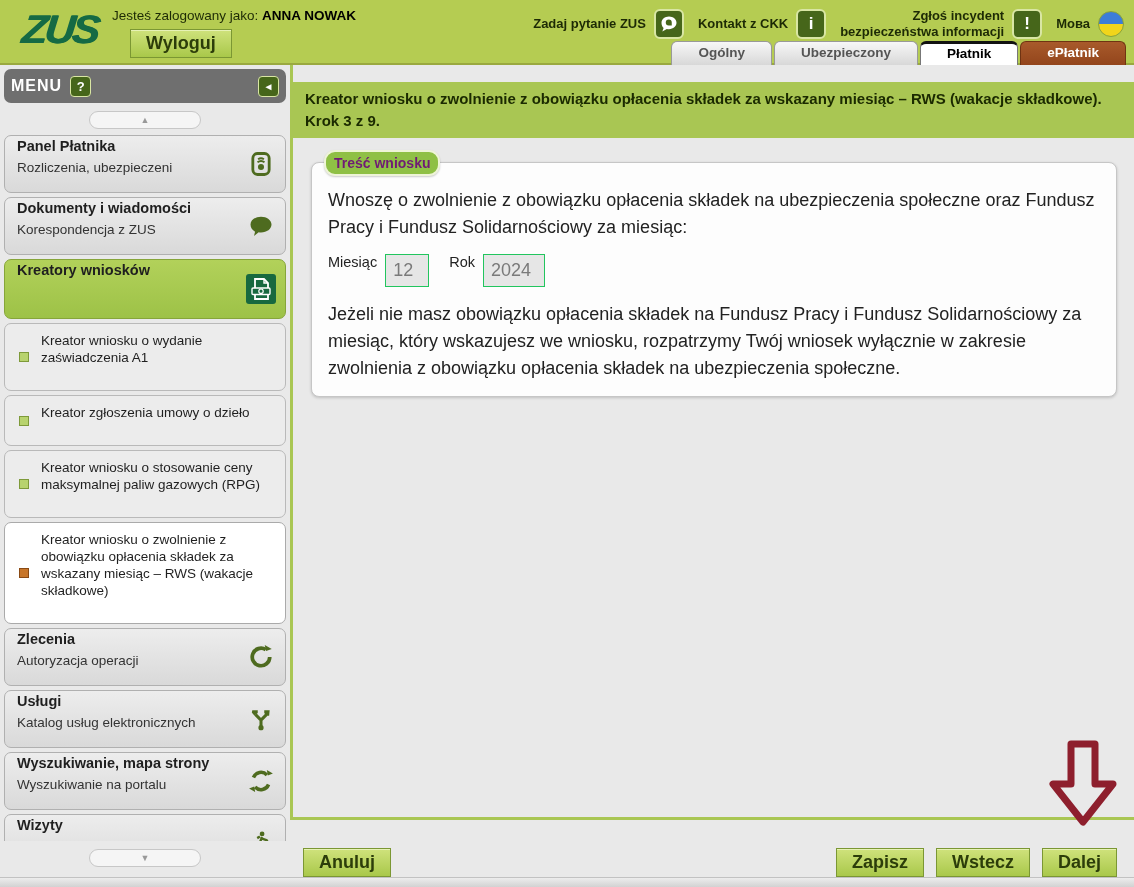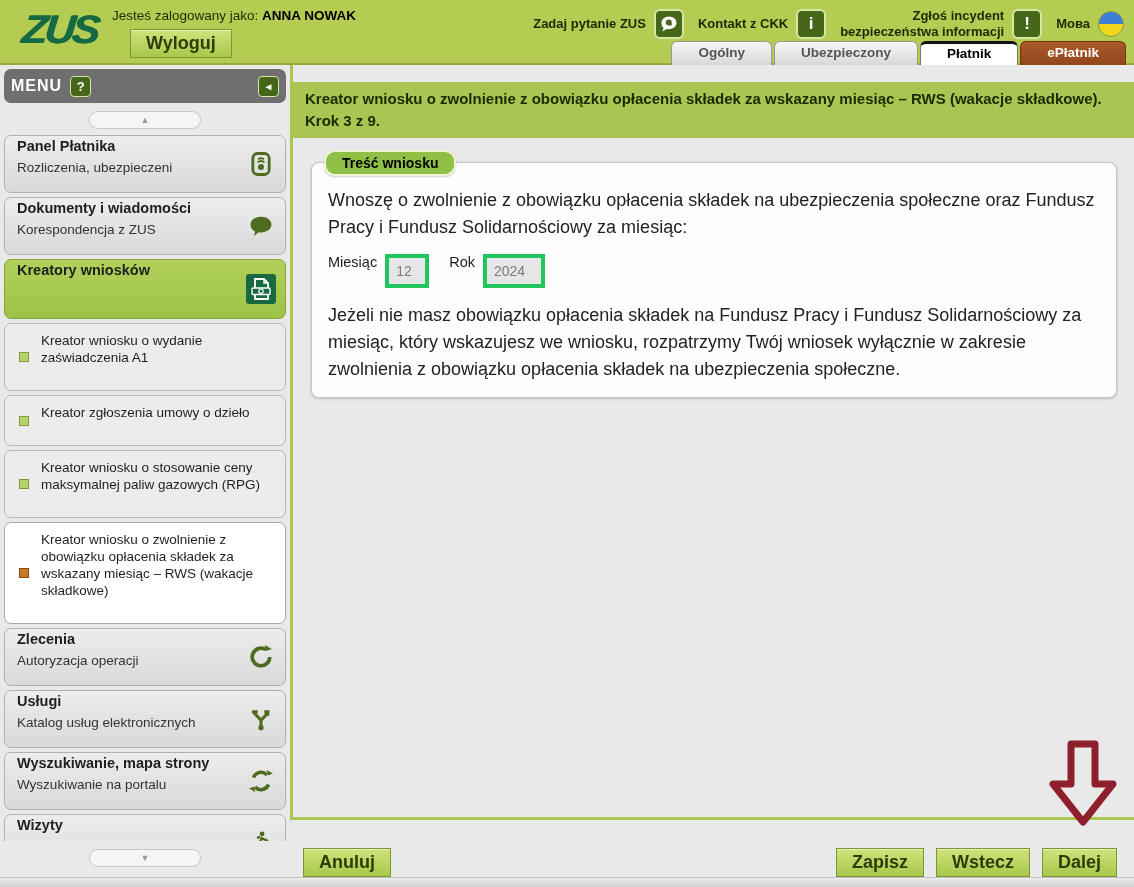--- a/index.html
+++ b/index.html
@@ -43,25 +43,25 @@
   .submenu-item .marker { position:absolute; left:14px; top:50%; transform:translateY(-50%); width:10px; height:10px; background:#b8d36e; border:1px solid #7e9a3a; }
   .submenu-item.selected { background:#fff; border-color:#aaa; }
   .submenu-item.selected .marker { background:#c8762a; border-color:#8a4a14; }
 
   
   .content { position:absolute; left:290px; top:65px; right:0; bottom:0; }
   .v-divider { position:absolute; left:0; top:0; width:3px; height:752px; background:#a9c653; }
   .h-divider { position:absolute; left:0; top:752px; right:0; height:3px; background:#a9c653; }
   .title-band { margin:17px 0 0 3px; background:#a9c653; color:#1b2a00; font-size:15px; font-weight:bold; line-height:1.45; padding:6px 12px; }
   .panel { position:relative; margin:24px 17px 0 21px; background:#fdfdfd; border:1px solid #c6c6c6; border-radius:8px; padding:24px 16px 14px; box-shadow:0 1px 3px rgba(0,0,0,.18); }
-  .panel-tab { position:absolute; left:12px; top:-13px; background:#8fc045; border:2px solid #eef4d8; border-radius:11px; padding:3px 16px; font-size:14px; font-weight:bold; color:#000000; box-shadow:0 1px 2px rgba(0,0,0,.2); }
+  .panel-tab { position:absolute; left:12px; top:-13px; background:#8fc045; border:2px solid #eef4d8; border-radius:11px; padding:3px 8px; font-size:14px; font-weight:bold; color:#701a75; box-shadow:0 1px 2px rgba(0,0,0,.2); }
   .panel p { font-size:18px; color:#222; line-height:1.5; }
   .form-row { display:flex; align-items:flex-start; gap:8px; margin:13px 0 14px; }
   .form-row label { font-size:14.5px; color:#222; }
-  .form-row input { background:#e6e6e6; border:4px solid #22c55e; color:#7a7a7a; font-size:14px; padding:5px 7px; font-family:"Liberation Sans",sans-serif; }
+  .form-row input { background:#e6e6e6; border:1px solid #22c55e; color:#7a7a7a; font-size:18px; padding:5px 7px; font-family:"Liberation Sans",sans-serif; }
   .inp-month { width:44px; margin-right:12px; }
   .inp-year  { width:62px; }
 
   .footer-row { position:absolute; left:3px; right:0; bottom:13px; height:26px; }
   .cancel-btn { position:absolute; left:10px; top:0; }
   .footer-right { position:absolute; right:17px; top:0; display:flex; gap:12px; }
 
   .bottom-strip { position:absolute; left:0; bottom:0; width:100%; height:10px; background:linear-gradient(#ededed,#d2d2d2); border-top:1px solid #c2c2c2; }
 
   .cursor-arrow { position:absolute; left:1049px; top:740px; z-index:50; }

